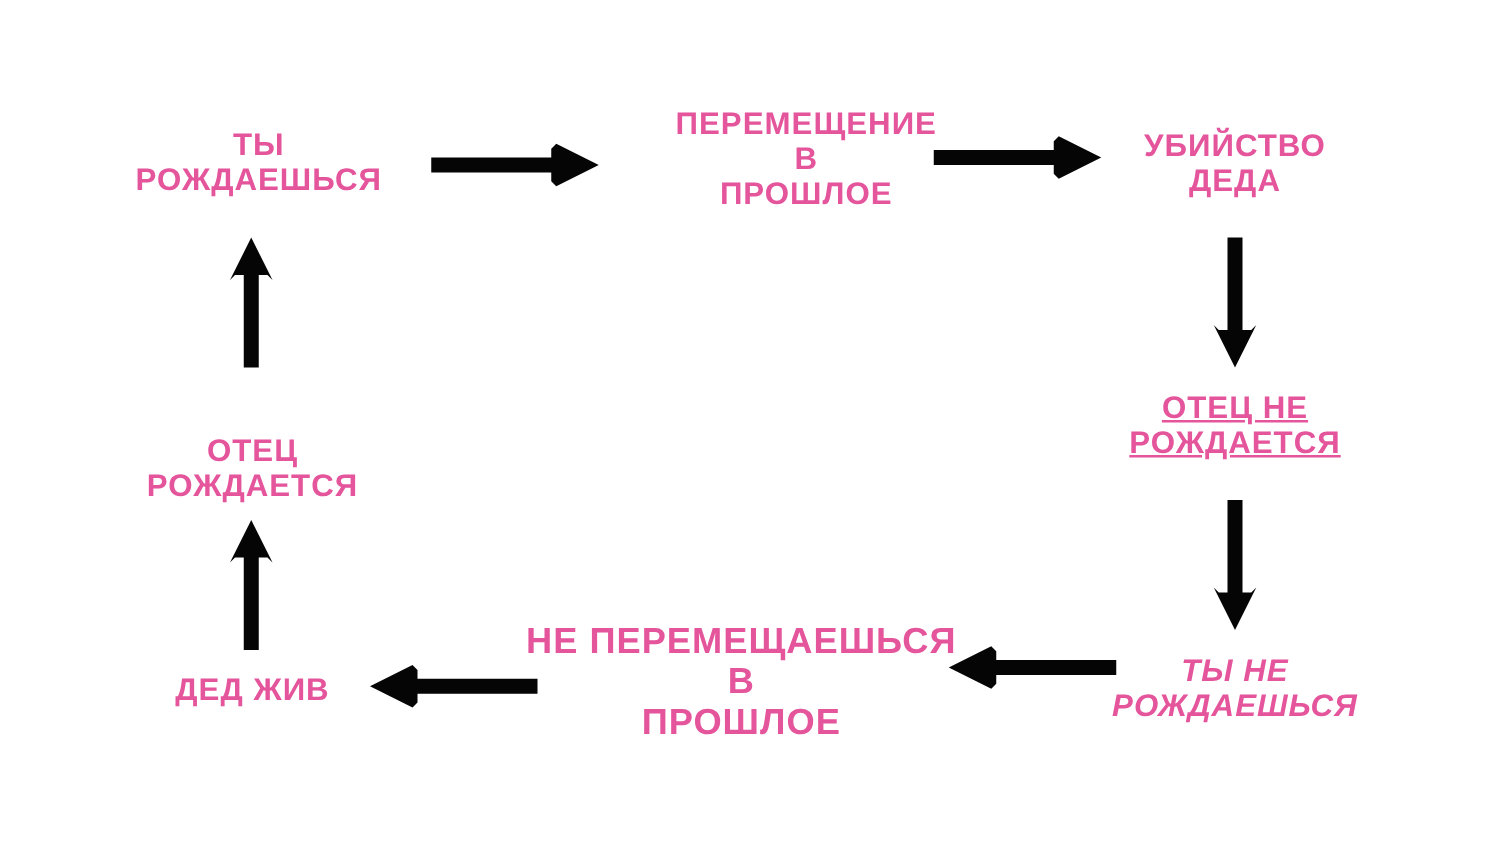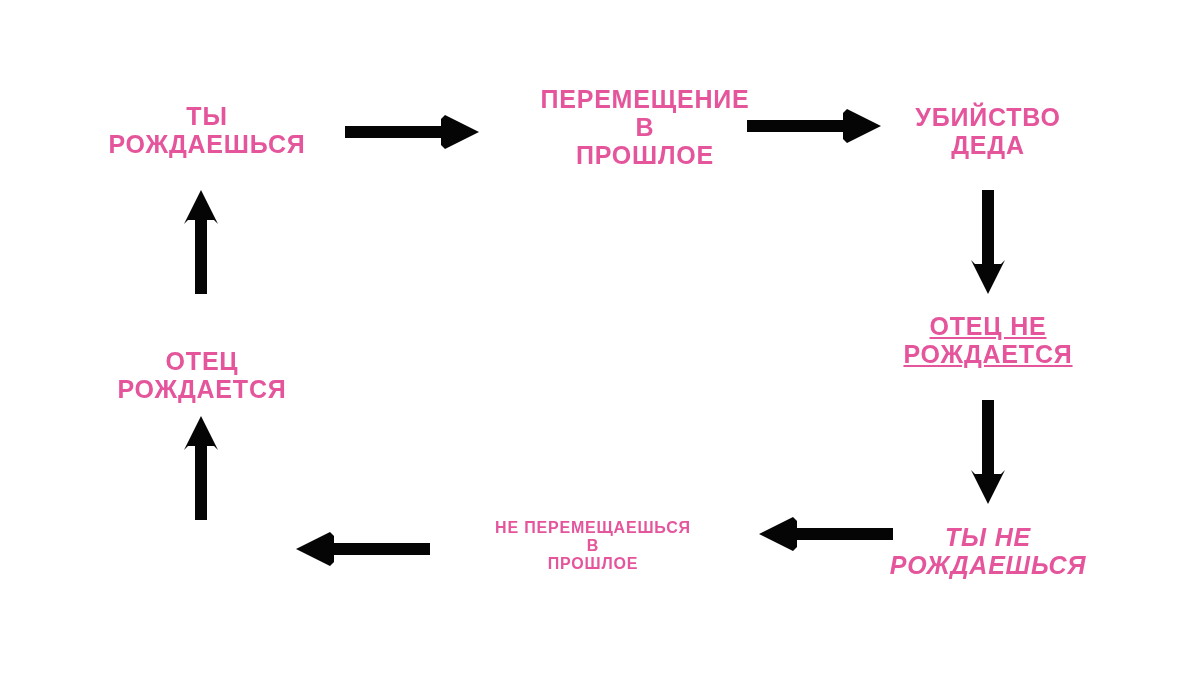--- a/index.html
+++ b/index.html
@@ -31,21 +31,21 @@
     letter-spacing: 0.8px;
     text-align: center;
     text-transform: uppercase;
     white-space: pre-line;
     transform: translate(-50%, -50%);
     -webkit-font-smoothing: antialiased;
     user-select: none;
   }
 
   .node.small {
-    font-size: 16px;
+    font-size: 29px;
   }
 
   
   .arrow {
     position: absolute;
     transform: translate(-50%, -50%);
     display: block;
     pointer-events: none;
   }
   .arrow svg {
@@ -74,20 +74,21 @@
   <div class="node" style="left:988px; top:340px;text-decoration:underline;">ОТЕЦ НЕ
 РОЖДАЕТСЯ</div>
 
   <div class="node" style="left:988px; top:551px;font-style:italic;">ТЫ НЕ
 РОЖДАЕШЬСЯ</div>
 
   <div class="node small" style="left:593px; top:546px;">НЕ ПЕРЕМЕЩАЕШЬСЯ
 В
 ПРОШЛОЕ</div>
 
+  <div class="node" style="left:202px; top:552px;">ДЕД ЖИВ</div>
 
   <div class="node" style="left:202px; top:345px;margin-top:30px;">ОТЕЦ
 РОЖДАЕТСЯ</div>
 
   <div class="arrow" style="left:412px; top:132px;">
     <svg width="134" height="50" viewBox="0 0 134 50" aria-hidden="true">
       <path class="arrow-shape" d="M0,19 L96,19 L96,12 L100,8 L134,25 L100,42 L96,38 L96,31 L0,31 Z"></path>
     </svg>
   </div>
 

